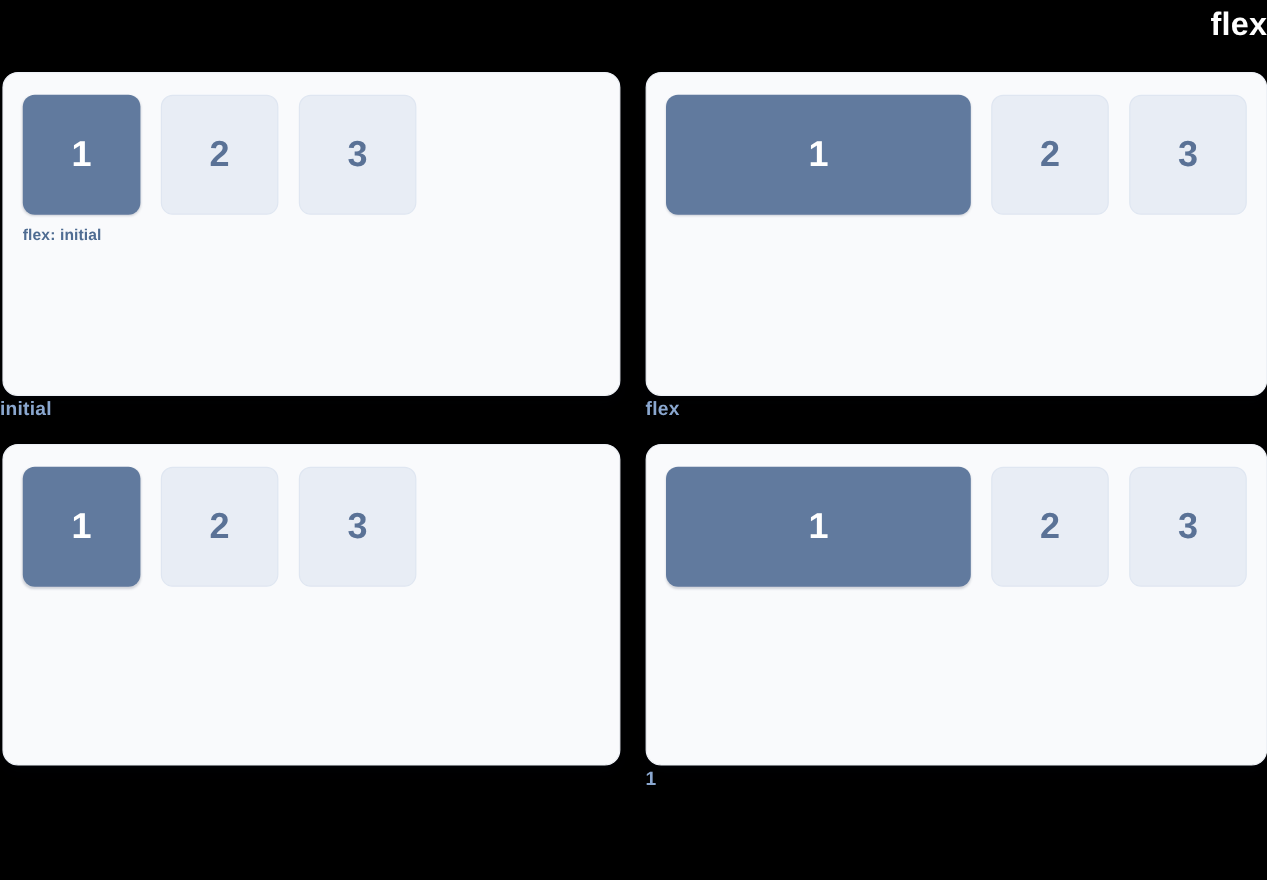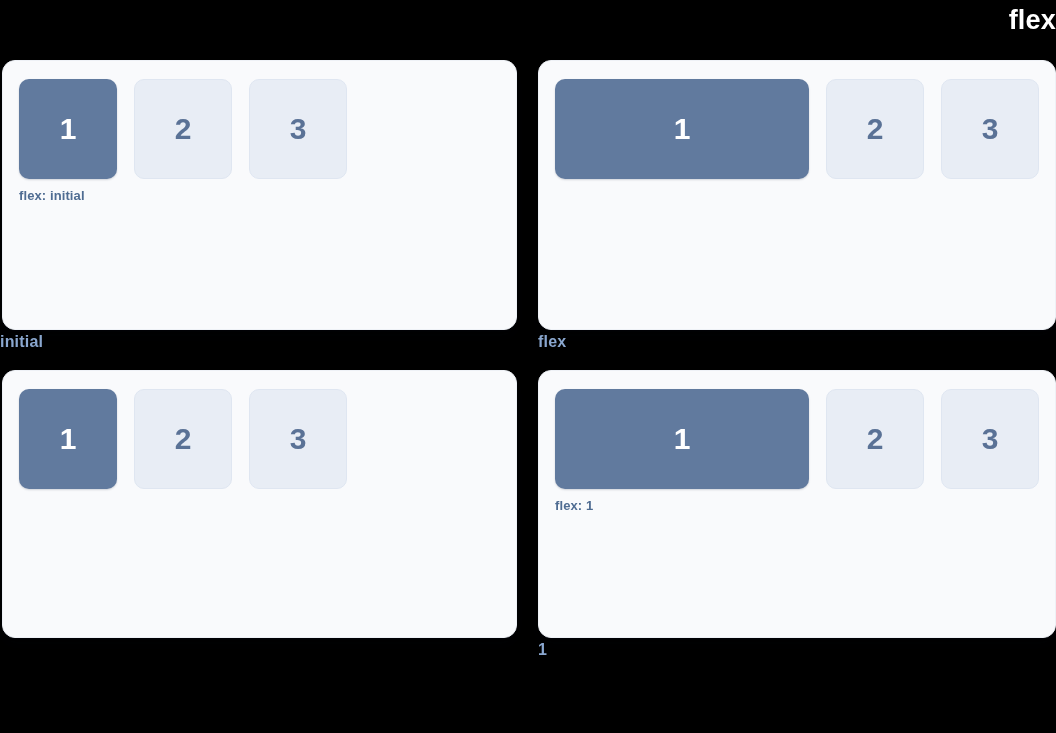--- a/index.html
+++ b/index.html
@@ -191,18 +191,17 @@
         <div class="box filled mode-one">
           <span>1</span>
         </div>
         <div class="box plain">
           <span>2</span>
         </div>
         <div class="box plain">
           <span>3</span>
         </div>
       </div>
-      <div class="flex-label">flex: 1</div>
     </div>
     <div class="demo-caption">1</div>
   </div>
 
 </div>
 
 </body></html>

